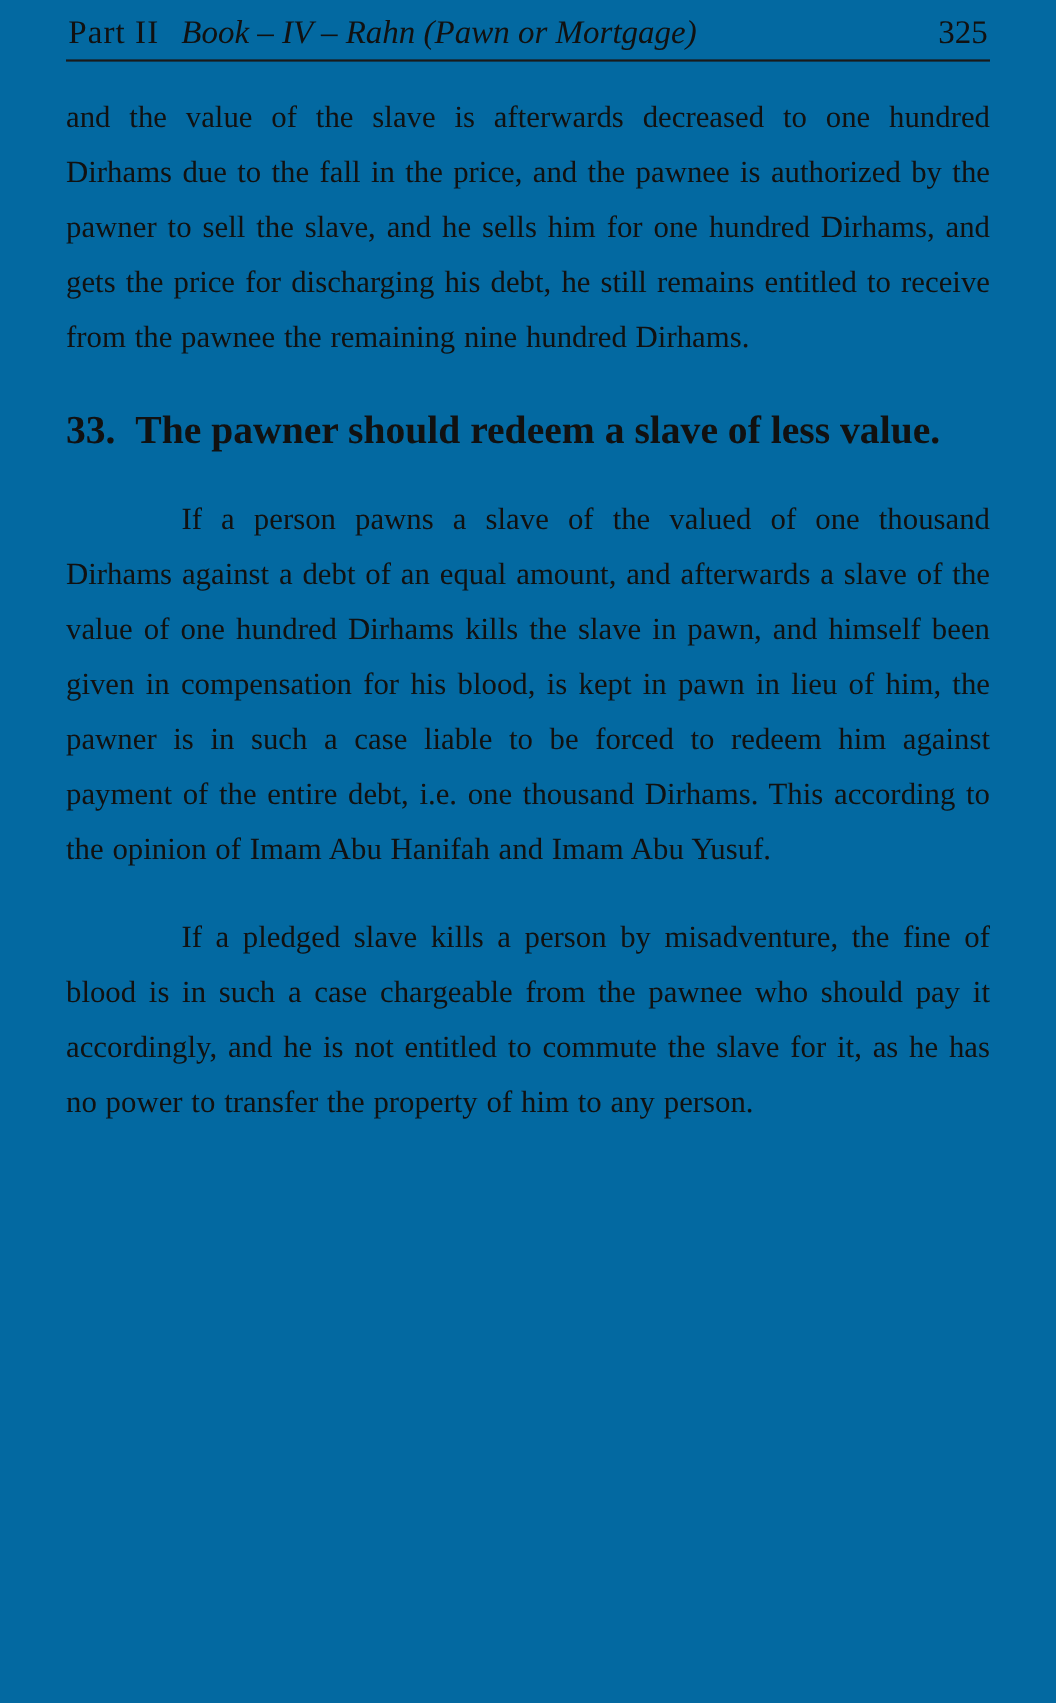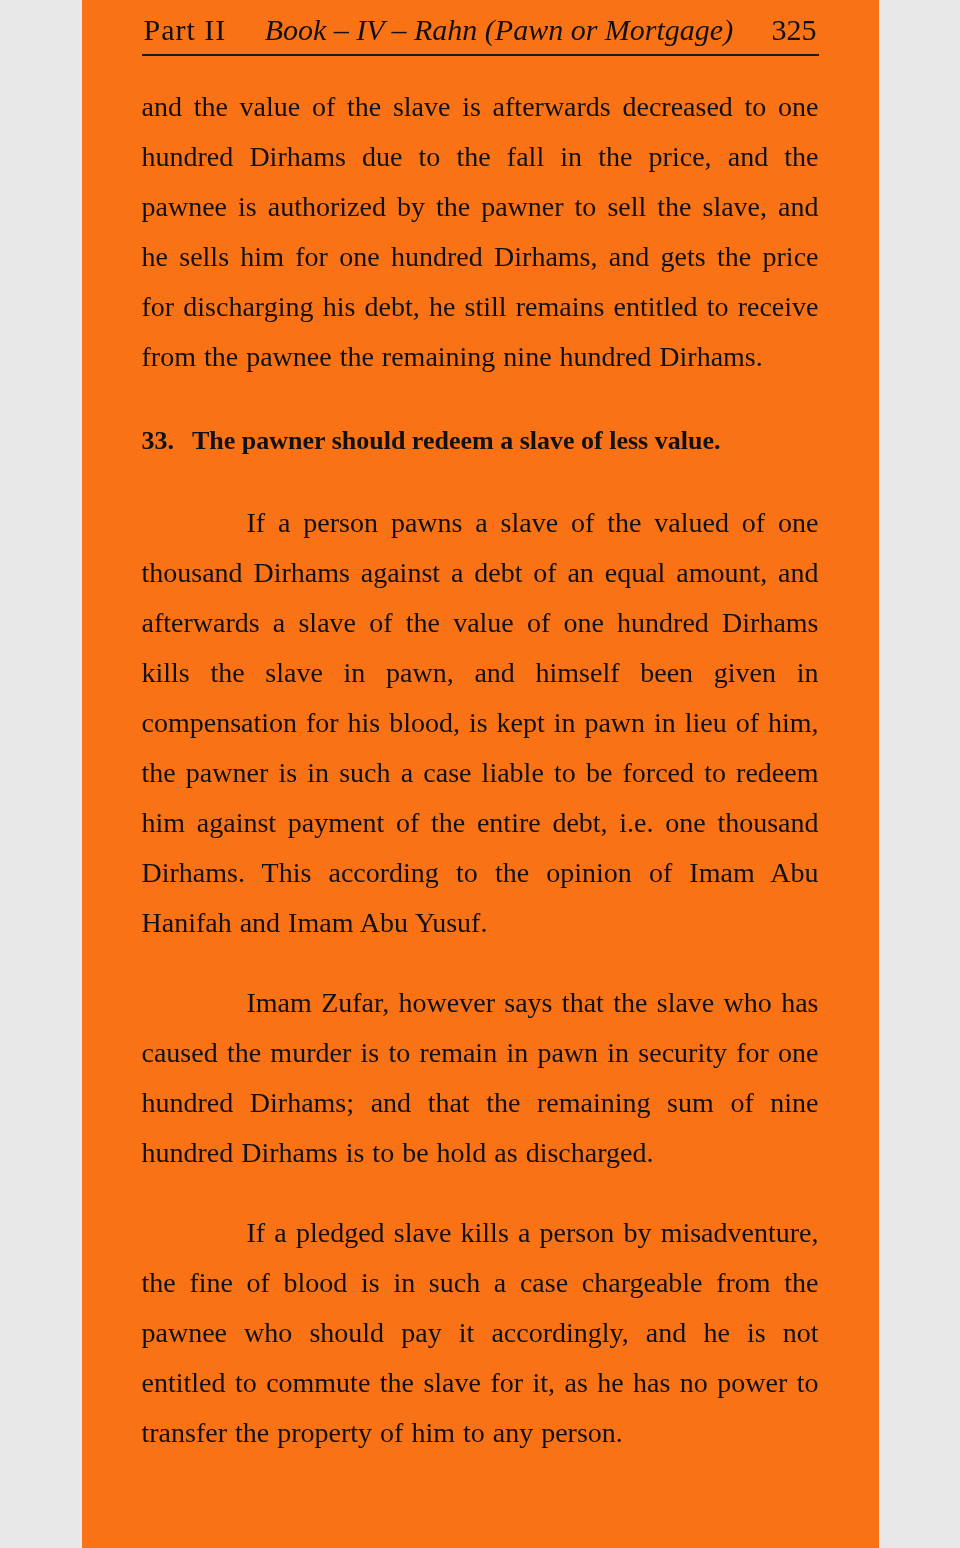--- a/index.html
+++ b/index.html
@@ -2,24 +2,24 @@
 <html><head>
 <meta charset="utf-8">
 <style>
   html, body {
     margin: 0;
     padding: 0;
     background: #e8e8e8;
   }
   .page {
     position: relative;
-    width: 797px;
+    width: 960px;
     height: 1548px;
     margin: 0 auto;
-    background: #f97316;
+    background: #0369a1;
     box-sizing: border-box;
     padding: 10px 60px 40px 60px;
     font-family: "Liberation Serif", "DejaVu Serif", serif;
     color: #111111;
     overflow: hidden;
   }
   .running-head {
     display: flex;
     align-items: baseline;
     justify-content: space-between;
@@ -27,21 +27,20 @@
     line-height: 36px;
     padding: 2px 2px 6px 2px;
   }
   .running-head .part {
     font-style: normal;
     letter-spacing: 1px;
   }
   .running-head .book-title {
     font-style: italic;
     flex: 1;
-    text-align: center;
     padding: 0 20px;
   }
   .running-head .page-num {
     font-style: normal;
   }
   .head-rule {
     border: none;
     border-top: 2px solid #1a1a1a;
     margin: 0 0 26px 0;
   }
@@ -49,21 +48,21 @@
     font-size: 28px;
     line-height: 50px;
     text-align: justify;
     margin: 0 0 30px 0;
     word-spacing: 1px;
   }
   .body-text p.indented {
     text-indent: 105px;
   }
   h2.section-heading {
-    font-size: 26px;
+    font-size: 36px;
     line-height: 38px;
     font-weight: bold;
     margin: 40px 0 38px 0;
   }
   h2.section-heading .sec-num {
     display: inline-block;
     margin-right: 18px;
   }
 </style>
 </head>
@@ -83,19 +82,18 @@
 
     <p>and the value of the slave is afterwards decreased to one hundred Dirhams due to the fall in the price, and the pawnee is authorized by the pawner to sell the slave, and he sells him for one hundred Dirhams, and gets the price for discharging his debt, he still remains entitled to receive from the pawnee the remaining nine hundred Dirhams.</p>
 
     <h2 class="section-heading">
       <span class="sec-num">33.</span><span>The pawner should redeem a slave of less value.</span>
     </h2>
 
     <p class="indented">If a person pawns a slave of the valued of one thousand Dirhams against a debt of an equal amount, and afterwards a slave of the value of one hundred Dirhams kills the slave in pawn, and himself been given in compensation for his blood, is kept in pawn in lieu of him, the pawner is in such a case liable to be forced to redeem him against payment of the entire debt, i.e. one thousand Dirhams. This according to the opinion of Imam Abu Hanifah and Imam Abu Yusuf.</p>
 
 
-    <p class="indented">Imam Zufar, however says that the slave who has caused the murder is to remain in pawn in security for one hundred Dirhams; and that the remaining sum of nine hundred Dirhams is to be hold as discharged.</p>
 
 
     <p class="indented">If a pledged slave kills a person by misadventure, the fine of blood is in such a case chargeable from the pawnee who should pay it accordingly, and he is not entitled to commute the slave for it, as he has no power to transfer the property of him to any person.</p>
 
   </div>
 </div>
 
 </body></html>

